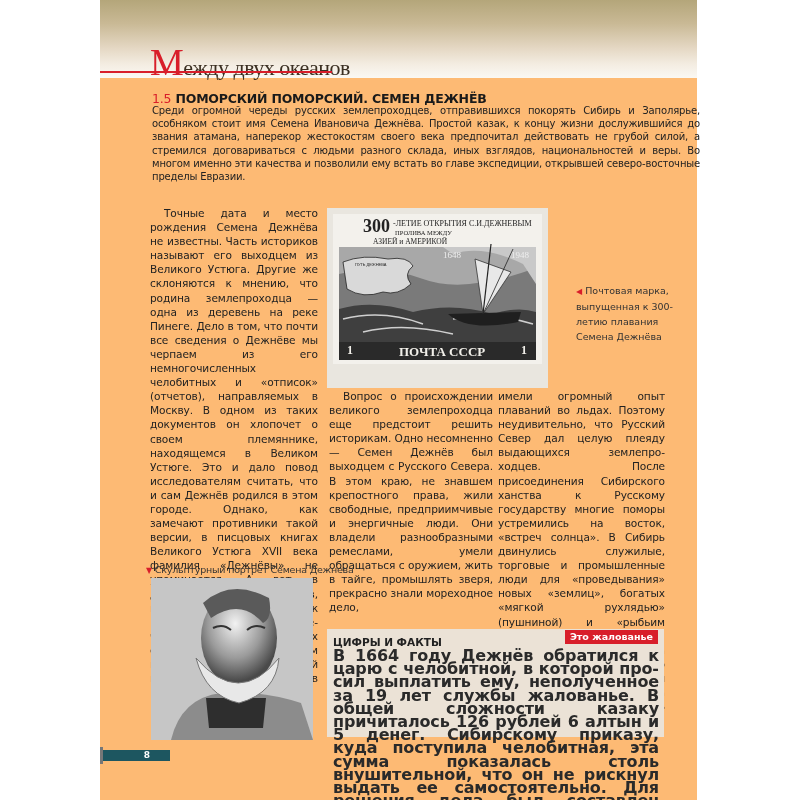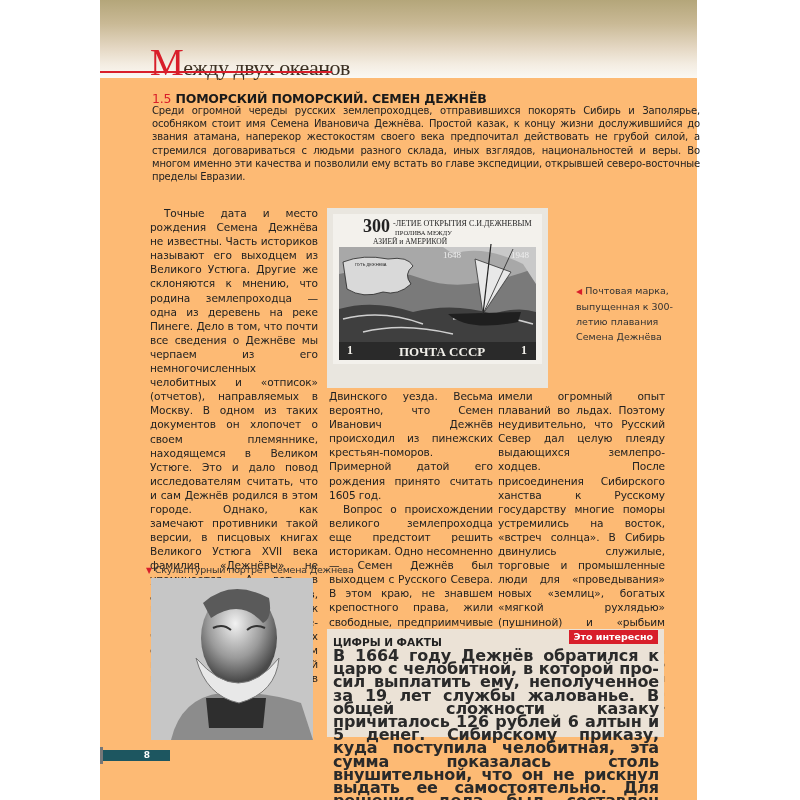--- a/index.html
+++ b/index.html
@@ -150,21 +150,20 @@
       </svg>
     </div>
   </div>
 
   <div class="stamp-caption">
     <span class="tri-left">◀</span>
     <span>Почтовая марка, выпущенная к 300-летию плавания Семена Дежнёва</span>
   </div>
 
   <div class="col col2">
-    <p>Двинского уезда. Весьма вероят­но, что Семен Иванович Дежнёв происходил из пинежских кре­стьян-поморов. Примерной датой его рождения принято считать 1605 год.</p>
     <p class="ind">Вопрос о происхождении вели­кого землепроходца еще пред­стоит решить историкам. Одно несомненно — Семен Дежнёв был выходцем с Русского Севера. В этом краю, не знавшем кре­постного права, жили свобод­ные, предприимчивые и энер­гичные люди. Они владели раз­нообразными ремеслами, умели обращаться с оружием, жить в тайге, промышлять зверя, пре­красно знали мореходное дело,</p>
   </div>
 
   <div class="col col3">
     <p>имели огромный опыт плаваний во льдах. Поэтому неудивитель­но, что Русский Север дал целую плеяду выдающихся землепро­ходцев. После присоединения Сибирского ханства к Русскому государству многие поморы устремились на восток, «встреч солнца». В Сибирь двинулись служилые, торговые и промыш­ленные люди для «проведыва­ния» новых «землиц», богатых «мягкой рухлядью» (пушниной) и «рыбьим зубом» (моржовым клыком). Новые земли и живу­щие на них народы надлежало привести «под высокую и креп­кую государеву руку», а мест­ное население обложить яса-</p>
   </div>
 
   <div class="portrait-caption">
     <span class="tri-down">▼</span>
     <span>Скульптурный портрет Семена Дежнева</span>
@@ -183,20 +182,20 @@
       <path d="M20,162 Q30,120 70,115 Q110,112 150,125 L162,162 Z" fill="#8c8c8c"></path>
       <path d="M55,120 L115,120 L112,150 L58,150 Z" fill="#2e2e2e"></path>
       <ellipse cx="88" cy="60" rx="38" ry="48" fill="url(#face)"></ellipse>
       <path d="M52,25 Q80,0 118,20 Q122,40 112,45 Q90,20 60,40 Z" fill="#5a5a5a"></path>
       <path d="M45,80 Q88,130 128,80 Q125,115 88,125 Q55,118 45,80 Z" fill="#e8e8e8" stroke="#777" stroke-width="1"></path>
       <path d="M62,50 Q72,45 80,52 M96,52 Q104,45 114,50" stroke="#333" stroke-width="2" fill="none"></path>
     </svg>
   </div>
 
   <div class="facts-box">
-    <div class="facts-badge">Это интересно</div>
+    <div class="facts-badge">Это жалованье</div>
     <div class="facts-title">ЦИФРЫ И ФАКТЫ</div>
     <div class="facts-text">В 1664 году Дежнёв обратился к царю с челобитной, в которой про­сил выплатить ему, неполученное за 19 лет службы жалованье. В общей сложности казаку причиталось 126 рублей 6 алтын и 5 денег. Сибирскому приказу, куда поступила челобитная, эта сумма пока­залась столь внушительной, что он не рискнул выдать ее самостоя­тельно. Для решения дела был составлен специальный доклад само­держцу. Выслушав все обстоятельства, царь повелел деньги Дежнёву выплатить.</div>
   </div>
 
   <div class="bar-tab"></div>
   <div class="page-number-bar">8</div>
 </div>
 
 </body></html>

